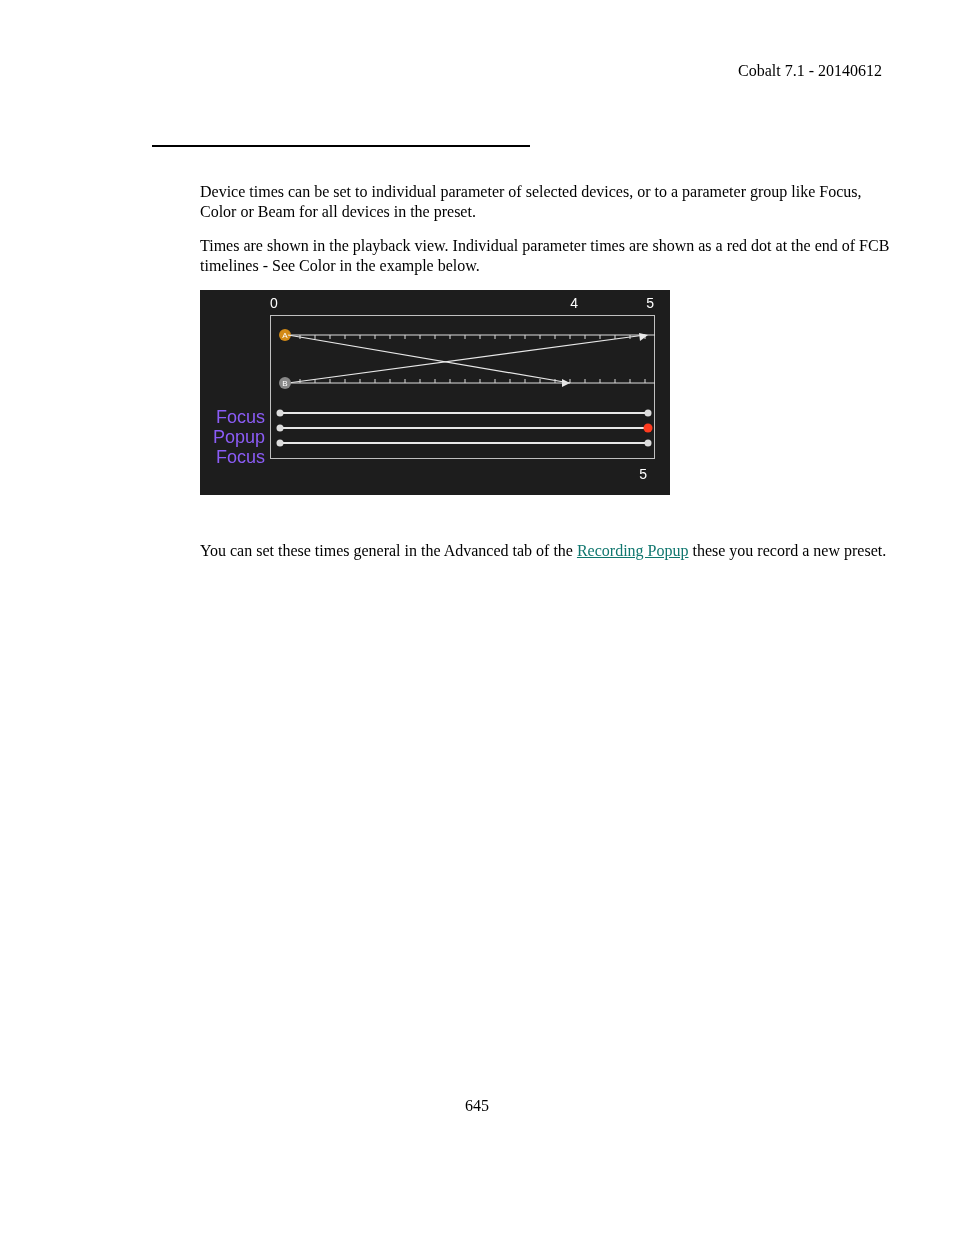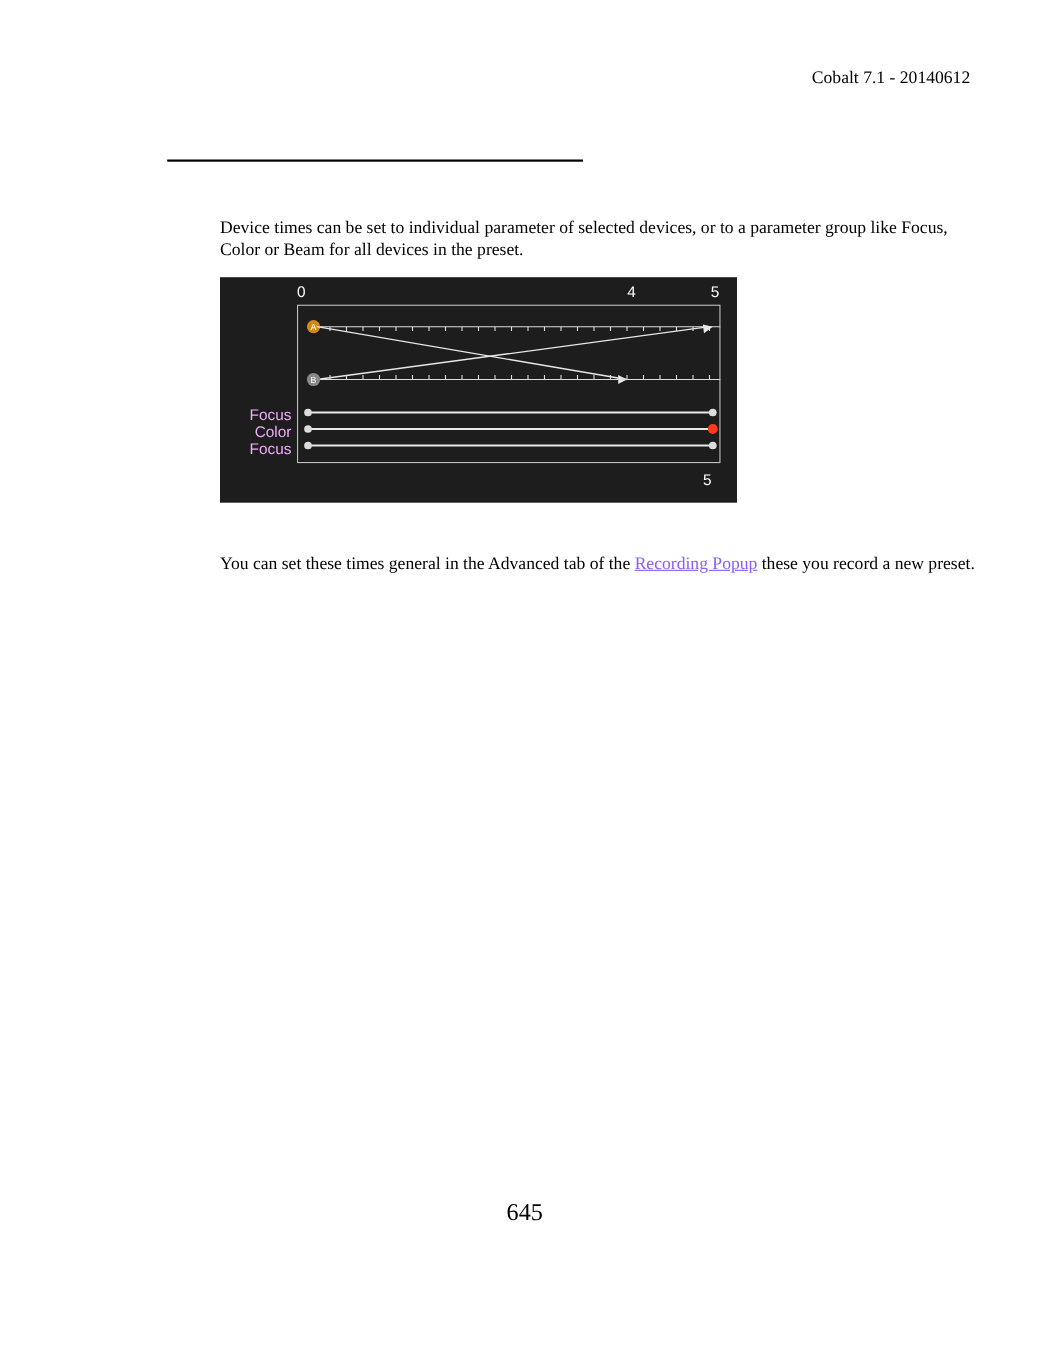--- a/index.html
+++ b/index.html
@@ -28,24 +28,24 @@
   }
   .content {
     position: absolute;
     left: 200px;
     top: 182px;
     width: 700px;
     font-size: 16px;
     line-height: 1.25;
   }
   .content p {
-    margin: 16px 0 14px 0;
+    margin: 0 0 14px 0;
   }
   a.link {
-    color: #8b5cf6;
+    color: #0f766e;
     text-decoration: underline;
   }
   
   .diagram {
     width: 470px;
     height: 205px;
     background: #1d1d1d;
     color: #eee;
     position: relative;
     font-family: Arial, Helvetica, sans-serif;
@@ -70,54 +70,55 @@
     right: 15px;
     bottom: 36px;
     border: 1px solid #c0c0c0;
   }
   .fcb-labels {
     position: absolute;
     left: 10px;
     top: 118px;
     width: 55px;
     text-align: right;
-    font-size: 14px;
+    font-size: 18px;
     line-height: 1.1;
-    color: #f0abfc;
+    color: #8b5cf6;
   }
   .bottom-num {
     position: absolute;
     bottom: 12px;
     right: 23px;
     font-size: 14px;
     color: #fff;
   }
   .timeline-svg {
     position: absolute;
     top: 25px;
     left: 70px;
     right: 15px;
     bottom: 36px;
   }
   .page-num {
     position: absolute;
     bottom: 120px;
     left: 0; right: 0;
     text-align: center;
-    font-size: 22px;
+    font-size: 16px;
   }
 </style>
 </head>
 <body>
 
 <div class="header">Cobalt 7.1 - 20140612</div>
 <div class="rule"></div>
 
 <div class="content">
   <p>Device times can be set to individual parameter of selected devices, or to a parameter group like Focus, Color or Beam for all devices in the preset.</p>
+  <p>Times are shown in the playback view. Individual parameter times are shown as a red dot at the end of FCB timelines - See Color in the example below.</p>
 
   <div class="diagram">
     <div class="diag-axis-top">
       <span class="num n0">0</span>
       <span class="num n4">4</span>
       <span class="num n5">5</span>
     </div>
     <div class="diag-border"></div>
     <svg class="timeline-svg" viewBox="0 0 385 144" preserveAspectRatio="none">
 
@@ -195,21 +196,21 @@
       <circle cx="10" cy="113" r="3.5" fill="#ddd"></circle>
       <line x1="13" y1="113" x2="378" y2="113" stroke="#e8e8e8" stroke-width="2"></line>
       <circle cx="378" cy="113" r="4.5" fill="#ff3b1f"></circle>
 
       <circle cx="10" cy="128" r="3.5" fill="#ddd"></circle>
       <line x1="13" y1="128" x2="378" y2="128" stroke="#e8e8e8" stroke-width="2"></line>
       <circle cx="378" cy="128" r="3.5" fill="#ddd"></circle>
     </svg>
     <div class="fcb-labels">
       <div>Focus</div>
-      <div>Color</div>
+      <div>Popup</div>
       <div>Focus</div>
     </div>
     <div class="bottom-num">5</div>
   </div>
 
   <p>
     <span>You can set these times general in the Advanced tab of the </span><a href="#" class="link">Recording Popup</a><span> these you record a new preset.</span>
   </p>
 </div>
 

